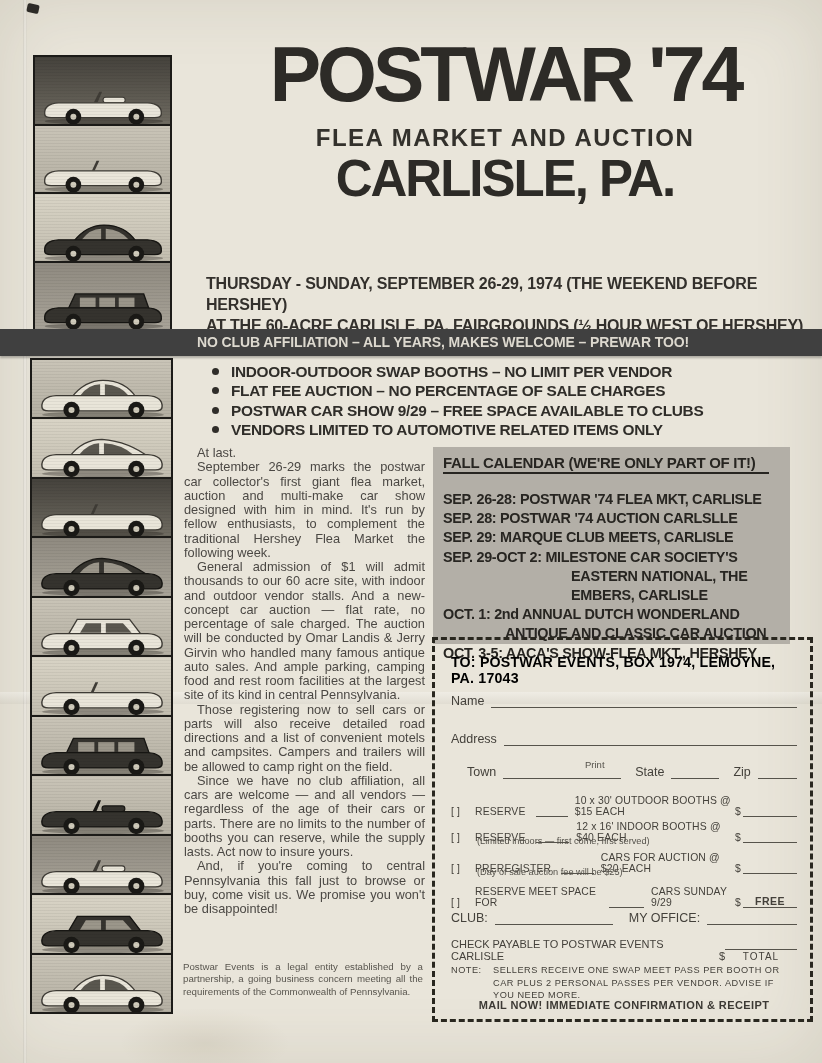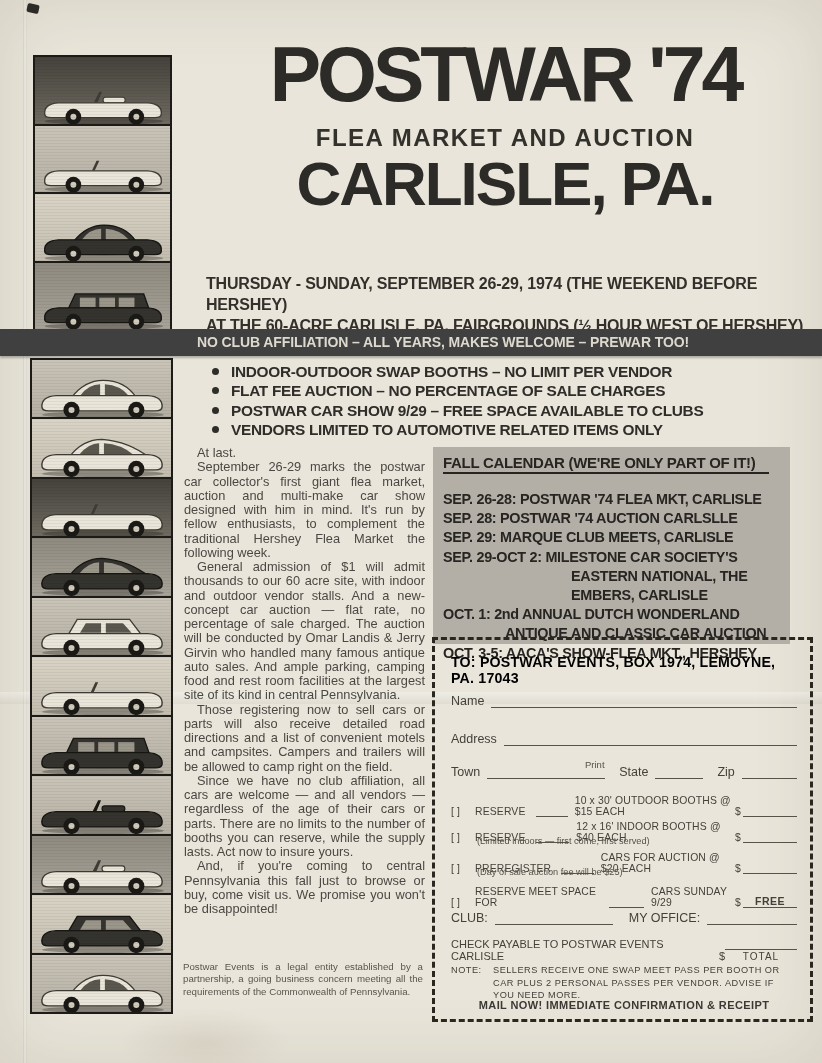--- a/index.html
+++ b/index.html
@@ -34,21 +34,21 @@
     background:repeating-linear-gradient(0deg,rgba(0,0,0,.05) 0 1px,transparent 1px 3px);}
   .bg-dark {background:linear-gradient(180deg,#45423c,#6f6b61);}
   .bg-mid  {background:linear-gradient(180deg,#8f8a80,#a8a398);}
   .bg-light{background:linear-gradient(180deg,#c9c4b7,#b4afa2);}
   .bg-pale {background:linear-gradient(180deg,#d9d4c6,#c2bdaf);}
 
   
   .masthead{position:absolute;left:176px;top:38px;width:644px;text-align:center;padding-left:14px;box-sizing:border-box;}
   .title{font-size:77px;font-weight:bold;letter-spacing:-4px;line-height:.95;color:#2d2b27;}
   .subtitle{font-size:24px;font-weight:bold;letter-spacing:1.5px;margin-top:13px;color:#33312c;}
-  .city{font-size:62px;font-weight:bold;letter-spacing:-2px;line-height:.95;margin-top:3px;color:#2d2b27;}
+  .city{font-size:51px;font-weight:bold;letter-spacing:-2px;line-height:.95;margin-top:3px;color:#2d2b27;}
   .dates{position:absolute;left:206px;top:273px;width:612px;font-size:16px;font-weight:bold;
     letter-spacing:-.2px;line-height:21px;color:#33302c;}
 
   
   .banner{position:absolute;left:0;top:329px;width:822px;height:27px;background:#404040;
     color:#ddd9cf;font-size:14px;font-weight:bold;letter-spacing:-.1px;text-align:center;line-height:27px;
     box-shadow:0 2px 2px rgba(0,0,0,.25);}
   .banner span{display:inline-block;transform:translateX(32px);}
 
   
@@ -73,21 +73,21 @@
   
   .form{position:absolute;left:432px;top:637px;width:381px;height:385px;border:3px dashed #29271f;
     box-sizing:border-box;color:#44413b;}
   .frow{position:absolute;left:16px;right:13px;display:flex;align-items:flex-end;}
   .line{display:inline-block;border-bottom:1px solid #56534b;height:13px;box-sizing:border-box;}
   .grow{flex:1;}
   .to-line{top:14px;font-size:14.2px;font-weight:bold;letter-spacing:.2px;color:#000000;justify-content:center;}
   .f-label{margin-right:7px;font-size:12.5px;}
   .r-name{top:54px;} .r-print{position:absolute;left:150px;top:71px;font-size:9.5px;color:#55524b;margin-top:48px;}
   .r-address{top:92px;} .r-town{top:125px;}
-  .r-town .f-label{margin-left:14px;} .r-town .f-label:first-child{margin-left:0;text-align:center;}
+  .r-town .f-label{margin-left:14px;} .r-town .f-label:first-child{margin-left:16px;text-align:center;}
   .w-town{width:118px;} .w-state{width:48px;} .w-zip{flex:1;}
   .order{font-size:10.4px;letter-spacing:.15px;}
   .cbx{width:24px;flex:none;}
   .olabel{margin-right:3px;}
   .oblank{width:42px;margin:0 7px;}
   .subnote{position:absolute;left:42px;font-size:9.2px;color:#55524b;}
   .amt{margin-left:auto;display:flex;align-items:flex-end;}
   .aline{display:inline-block;width:54px;border-bottom:1px solid #56534b;height:13px;position:relative;margin-left:2px;}
   .aval{position:absolute;bottom:0;width:100%;text-align:center;font-size:10.5px;font-weight:bold;letter-spacing:.5px;}
   .o1{top:155px;} .o2{top:181px;} .n2{top:196px;} .o3{top:212px;} .n3{top:227px;} .o4{top:246px;}

